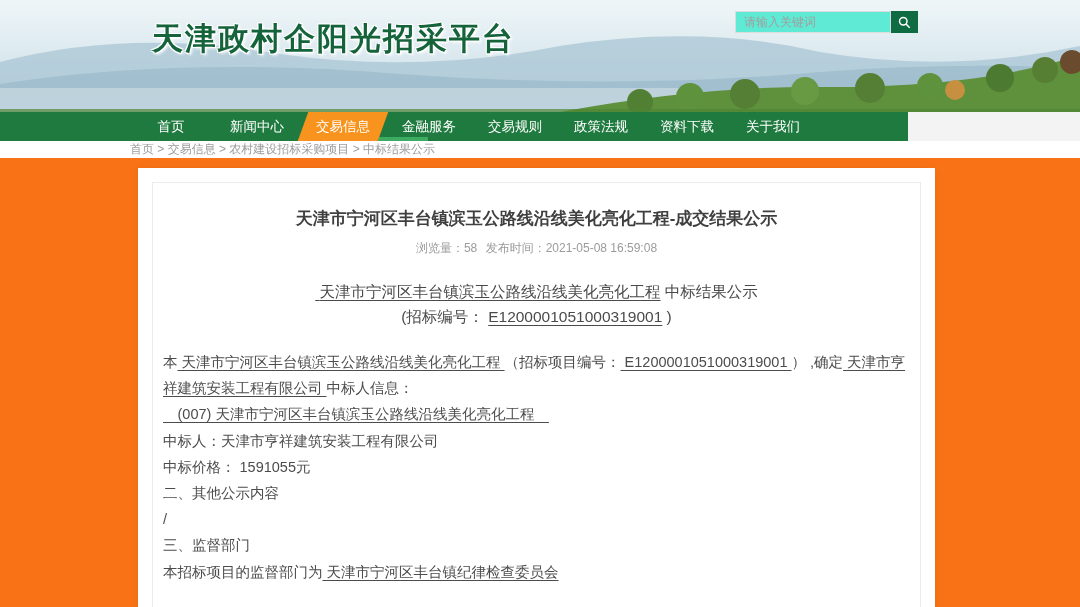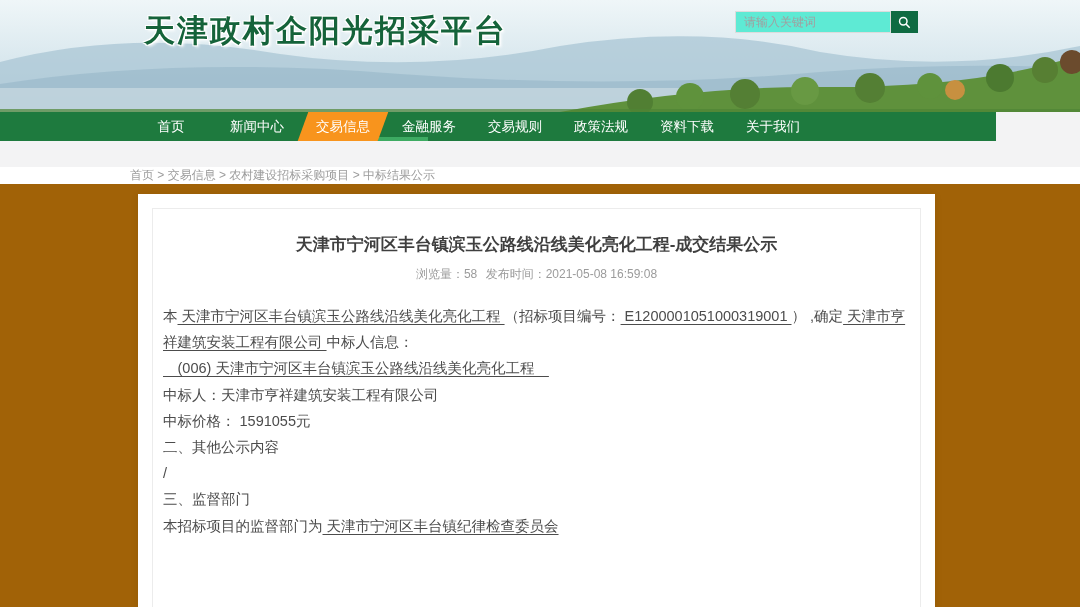--- a/index.html
+++ b/index.html
@@ -5,52 +5,52 @@
   html,body{margin:0;padding:0;}
   body{
     width:1080px;height:607px;overflow:hidden;position:relative;
     font-family:"Liberation Sans","DejaVu Sans",sans-serif;
     background:#f3f3f4;
   }
   
   .header{position:relative;width:1080px;height:112px;overflow:hidden;}
   .header svg.bg{position:absolute;inset:0;width:100%;height:100%;}
   .site-title{
-    position:absolute;left:140px;top:6px;margin:4px;
+    position:absolute;left:140px;top:6px;margin:12px;
     font-size:31px;font-weight:bold;color:#15633a;letter-spacing:2px;
     text-shadow:1px 1px 0 #fff,-1px -1px 0 #fff,1px -1px 0 #fff,-1px 1px 0 #fff,2px 2px 3px rgba(255,255,255,.9);
   }
   .search{position:absolute;left:735px;top:11px;display:flex;align-items:stretch;height:22px;}
   .search input{
     width:156px;height:22px;border:1px solid #dcdcdc;background:#5eead4;
     font-size:12px;padding:0 8px;outline:none;color:#555;box-sizing:border-box;
   }
   .search input::placeholder{color:#a0a0a0;}
   .search .btn{
     width:27px;height:22px;border:none;background:#0f6b42;cursor:pointer;
     display:flex;align-items:center;justify-content:center;padding:0;
   }
   
-  .nav{position:relative;width:996px;height:29px;background:#1e7a3e;display:flex;padding-left:128px;box-sizing:border-box;}
+  .nav{position:relative;width:908px;height:29px;background:#1e7a3e;display:flex;padding-left:128px;box-sizing:border-box;}
   .nav-item{
     position:relative;width:86px;height:29px;line-height:29px;text-align:center;
     color:#fff;font-size:13.5px;cursor:pointer;flex:0 0 auto;
   }
   .nav-item .nav-bg{display:none;}
   .nav-item.active .nav-bg{
     display:block;position:absolute;left:3px;right:3px;top:0;bottom:0;
     background:#f8941d;transform:skewX(-20deg);
   }
   .nav-item .nav-label{position:relative;z-index:1;}
   .nav-hover-strip{position:absolute;left:378px;bottom:0;width:50px;height:4px;background:#3dab62;}
   
   .crumb-bar{width:1080px;height:17px;background:#fff;font-size:12px;color:#9c9c9c;
-    line-height:16px;padding-left:130px;box-sizing:border-box;margin-top:26px;}
+    line-height:16px;padding-left:130px;box-sizing:border-box;}
   
-  .main{position:relative;width:1080px;height:449px;background:#a16207;}
+  .main{position:relative;width:1080px;height:449px;background:#f97316;}
   .card{
     position:absolute;left:138px;top:10px;width:797px;height:470px;
     background:#fff;box-shadow:0 1px 8px rgba(0,0,0,.08);padding:14px;box-sizing:border-box;
   }
   .card-inner{border:1px solid #ececec;height:100%;box-sizing:border-box;padding:12px 10px;overflow:hidden;}
   .art-title{margin:12px 0 0 0;text-align:center;font-size:17px;font-weight:bold;color:#3f3f3f;}
   .art-meta{margin-top:10px;text-align:center;font-size:12px;color:#9b9b9b;}
   .art-meta .views{margin-right:5px;}
   .heading-lines{margin-top:22px;text-align:center;font-size:15.5px;color:#4a4a4a;line-height:25px;}
   .body-lines{margin-top:20px;font-size:14.5px;color:#4c4c4c;line-height:26.2px;text-align:left;}
@@ -150,27 +150,33 @@
   <div class="card">
     <div class="card-inner">
 
       <h2 class="art-title">天津市宁河区丰台镇滨玉公路线沿线美化亮化工程-成交结果公示</h2>
 
       <div class="art-meta">
         <span class="views"><span>浏览量：</span><span>58</span></span>
         <span><span>发布时间：</span><span>2021-05-08 16:59:08</span></span>
       </div>
 
+      <div class="heading-lines">
+
+          <div><span class="seg u"> 天津市宁河区丰台镇滨玉公路线沿线美化亮化工程</span><span class="seg"> 中标结果公示</span></div>
+
+          <div><span class="seg">(招标编号： </span><span class="seg u">E1200001051000319001</span><span class="seg"> )</span></div>
+        </div>
 
       <div class="body-lines">
 
           <div><span class="seg">本</span><span class="seg u"> 天津市宁河区丰台镇滨玉公路线沿线美化亮化工程 </span><span class="seg">（招标项目编号：</span><span class="seg u"> E1200001051000319001 </span><span class="seg">） ,确定</span><span class="seg u"> 天津市亨祥建筑安装工程有限公司 </span><span class="seg">中标人信息：</span></div>
 
 
-          <div><span class="seg u">　(006) 天津市宁河区丰台镇滨玉公路线沿线美化亮化工程　</span></div>
+          <div><span class="seg u">　(007) 天津市宁河区丰台镇滨玉公路线沿线美化亮化工程　</span></div>
 
           <div><span class="seg">中标人：天津市亨祥建筑安装工程有限公司</span></div>
 
           <div><span class="seg">中标价格： 1591055元</span></div>
 
           <div><span class="seg">二、其他公示内容</span></div>
 
           <div><span class="seg">/</span></div>
 
           <div><span class="seg">三、监督部门</span></div>

